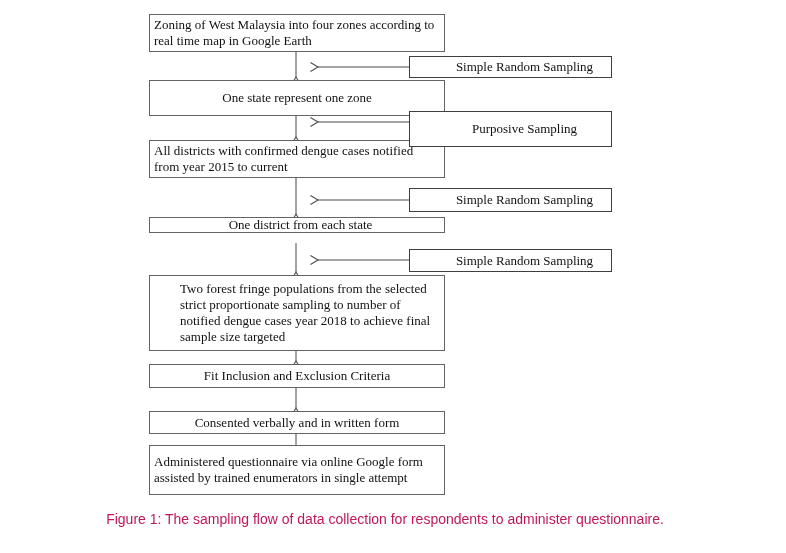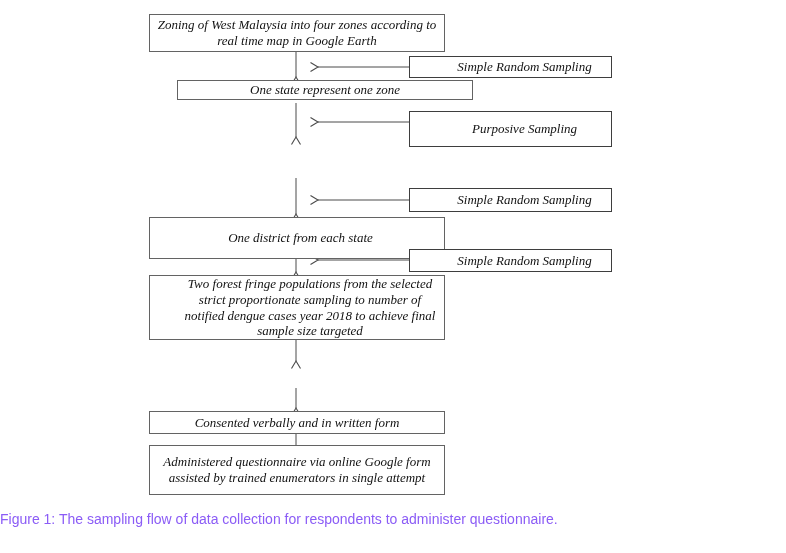--- a/index.html
+++ b/index.html
@@ -20,58 +20,57 @@
     position: absolute;
     left: 0; top: 0;
     width: 786px; height: 553px;
   }
   .fbox {
     position: absolute;
     background: #ffffff;
     display: flex;
     align-items: center;
     justify-content: center;
-    text-align: center;
     font-size: 13px;
     line-height: 1.22;
     box-sizing: border-box;
     padding: 1px 4px;
-    font-style: italic;
   }
   .fbox.main {
     left: 149px;
     width: 296px;
     border: 1.5px solid #636363;
   }
   .fbox.side {
     left: 409px;
     width: 203px;
     border: 1px solid #3e3e3e;
     padding-left: 32px;
   }
   .b1 { top: 14px;  height: 38px; }
-  .b2 { top: 80px;  height: 20px; margin-left: 28px; }
+  .b2 { top: 80px;  height: 36px; }
   .b3 { top: 140px; height: 38px; }
-  .b4 { top: 217px; height: 42px; padding-left: 11px; }
-  .b5 { top: 275px; height: 65px; padding-left: 30px; }
+  .b4 { top: 217px; height: 16px; padding-left: 11px; }
+  .b5 { top: 275px; height: 76px; padding-left: 30px; }
   .b6 { top: 364px; height: 24px; }
   .b7 { top: 411px; height: 23px; }
   .b8 { top: 445px; height: 50px; }
   .s1 { top: 56px;  height: 22px; }
   .s2 { top: 111px; height: 36px; }
   .s3 { top: 188px; height: 24px; }
   .s4 { top: 249px; height: 23px; }
   .caption {
     position: absolute;
     left: 0;
     top: 511px;
     width: 770px;
+    text-align: center;
     font-family: "Liberation Sans", "DejaVu Sans", sans-serif;
     font-size: 14px;
-    color: #8b5cf6;
+    color: #be185d;
   }
 </style>
 </head>
 <body>
 
 <div class="page">
 
   <svg class="arrow-layer" width="786" height="553" viewBox="0 0 786 553" xmlns="http://www.w3.org/2000/svg">
     <defs>
       <marker id="openHead" markerWidth="14" markerHeight="14" refX="2" refY="5.5" orient="auto" markerUnits="userSpaceOnUse">
@@ -92,22 +91,24 @@
     <g stroke="#4a4a4a" stroke-width="1">
       <line x1="409" y1="67" x2="318" y2="67" marker-end="url(#openHead)"></line>
       <line x1="409" y1="122" x2="318" y2="122" marker-end="url(#openHead)"></line>
       <line x1="409" y1="200" x2="318" y2="200" marker-end="url(#openHead)"></line>
       <line x1="409" y1="260" x2="318" y2="260" marker-end="url(#openHead)"></line>
     </g>
   </svg>
 
   <div class="fbox main b1">Zoning of West Malaysia into four zones according to real time map in Google Earth</div>
   <div class="fbox main b2">One state represent one zone</div>
+  <div class="fbox main b3">All districts with confirmed dengue cases notified from year 2015 to current</div>
   <div class="fbox main b4">One district from each state</div>
   <div class="fbox main b5">Two forest fringe populations from the selected strict proportionate sampling to number of notified dengue cases year 2018 to achieve final sample size targeted</div>
+  <div class="fbox main b6">Fit Inclusion and Exclusion Criteria</div>
   <div class="fbox main b7">Consented verbally and in written form</div>
   <div class="fbox main b8">Administered questionnaire via online Google form assisted by trained enumerators in single attempt</div>
 
   <div class="fbox side s1">Simple Random Sampling</div>
   <div class="fbox side s2">Purposive Sampling</div>
   <div class="fbox side s3">Simple Random Sampling</div>
   <div class="fbox side s4">Simple Random Sampling</div>
 
   <div class="caption">Figure 1: The sampling flow of data collection for respondents to administer questionnaire.</div>
 

